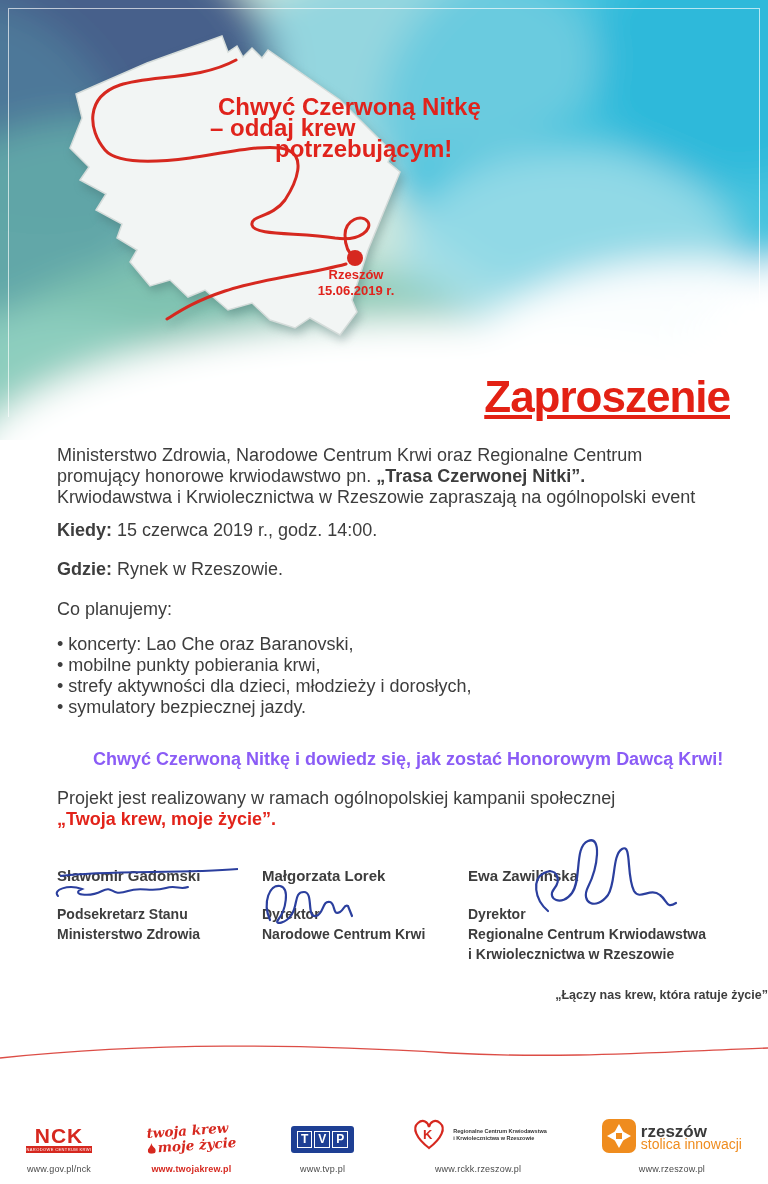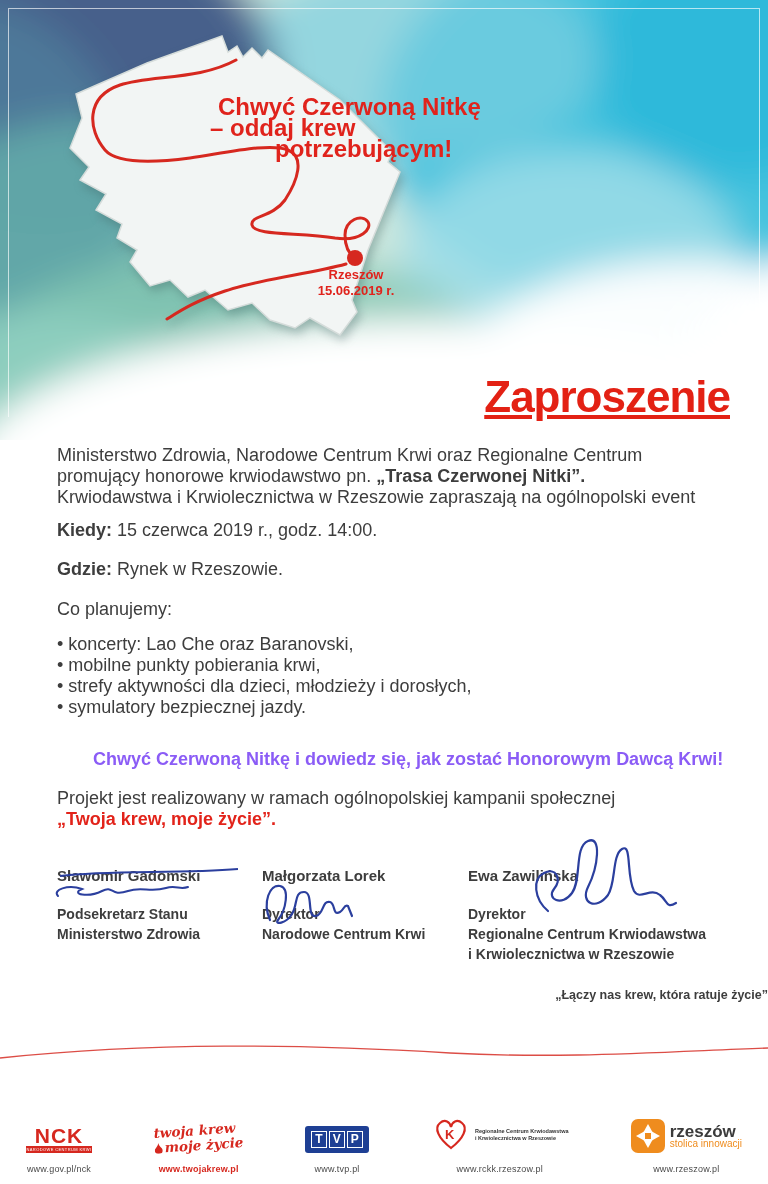--- a/index.html
+++ b/index.html
@@ -56,21 +56,21 @@
            text-align:center;letter-spacing:.4px;}
   .krew-script{color:#d6281f;font-family:"DejaVu Serif",serif;font-style:italic;font-weight:bold;
                font-size:13.5px;line-height:15px;transform:rotate(-4deg);text-align:left;}
   .krew-url{color:#d6281f;font-weight:bold;}
   .tvp{background:#1e3f94;border-radius:3px;padding:5px 6px;display:flex;gap:2px;}
   .tvp span{color:#fff;border:1px solid #fff;font-size:12px;font-weight:bold;
             padding:0 3px;line-height:15px;}
   .rckik-text{font-size:5.5px;font-weight:bold;color:#333;line-height:7px;text-align:left;margin-left:4px;}
   .rz-text{margin-left:5px;text-align:left;}
   .rz-name{font-size:17px;font-weight:bold;color:#3b3b3b;line-height:15px;}
-  .rz-tag{font-size:10px;color:#ef8c1e;line-height:10px;}
+  .rz-tag{font-size:14px;color:#ef8c1e;line-height:10px;}
 </style>
 </head>
 <body>
 
 <div class="header">
   <svg class="watercolor" width="768" height="440">
     <defs>
         <filter id="wblur" x="-30%" y="-30%" width="160%" height="160%">
           <feGaussianBlur stdDeviation="18"></feGaussianBlur>
         </filter>

